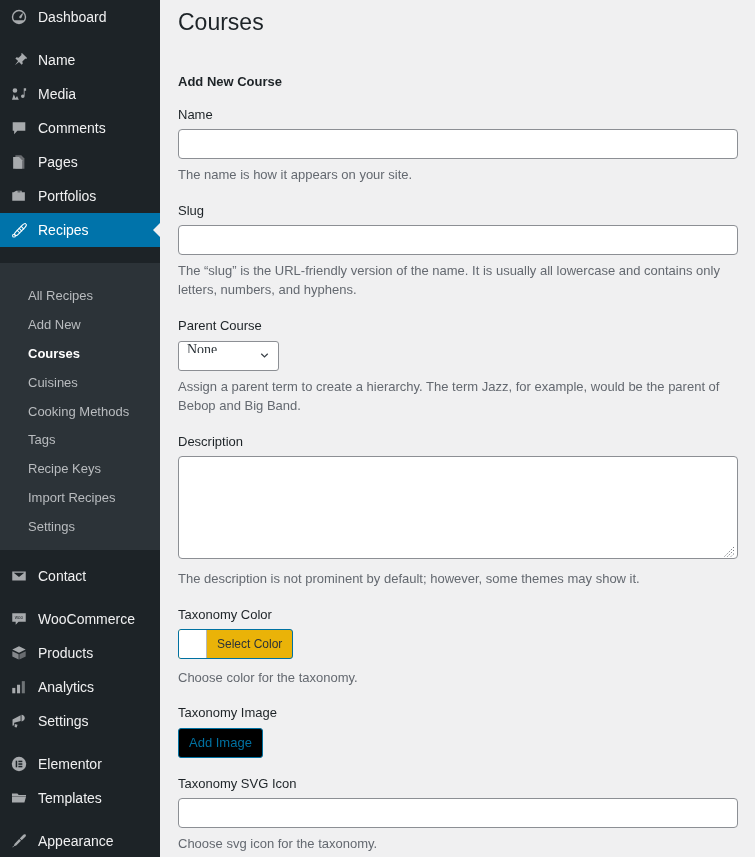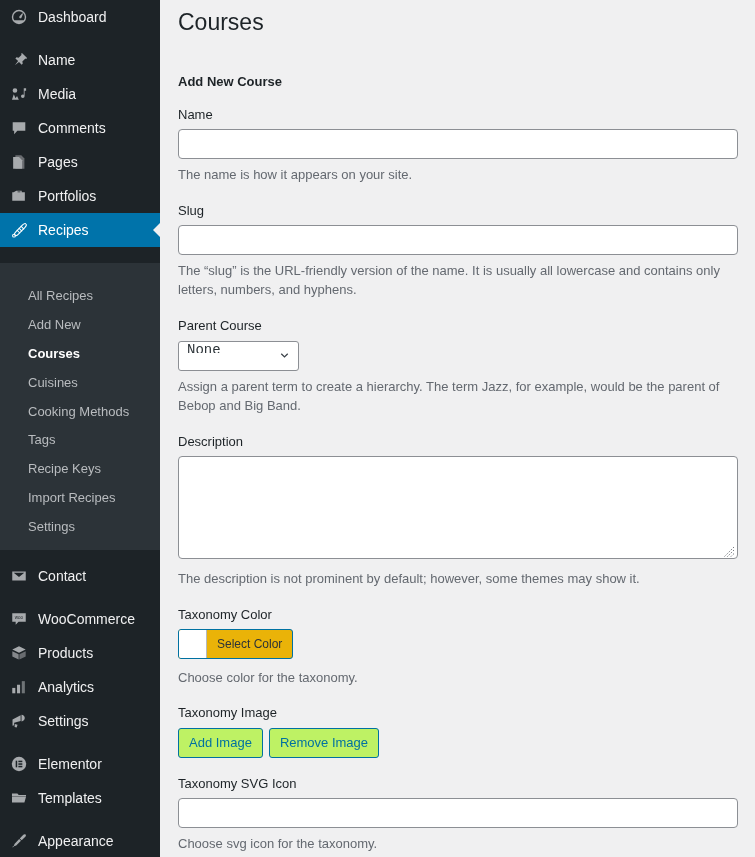--- a/index.html
+++ b/index.html
@@ -117,28 +117,28 @@
   .help {
     font-size: 13px;
     color: #646970;
     line-height: 1.5;
     margin: 6px 0 0 0;
     max-width: 545px;
   }
   .select-wrap { position: relative; display: inline-block; }
   .select-box {
     appearance: none; -webkit-appearance: none;
-    width: 121px; height: 30px;
+    width: 101px; height: 30px;
     border: 1px solid #8c8f94;
     border-radius: 3px;
     background: #fff;
     font-size: 14px;
     color: #2c3338;
     padding: 0 24px 17px 8px;
-    font-family: Liberation Mono, monospace;
+    font-family: Liberation Serif, serif;
     outline: none;
     cursor: pointer;
   }
   .select-arrow {
     position: absolute; right: 8px; top: 50%;
     transform: translateY(-50%);
     pointer-events: none;
     color: #3c434a;
     display: flex;
   }
@@ -187,21 +187,21 @@
     white-space: nowrap;
   }
 
   .btn-row { display: flex; gap: 6px; }
   .btn-secondary {
     display: inline-flex; align-items: center; justify-content: center;
     height: 30px;
     padding: 0 10px;
     border: 1px solid #0071a1;
     border-radius: 3px;
-    background: #bef264;
+    background: #000000;
     color: #0071a1;
     font-size: 13px;
     font-family: "Liberation Sans", sans-serif;
     cursor: pointer;
     white-space: nowrap;
   }
 </style>
 </head>
 <body>
 
@@ -447,21 +447,20 @@
         <span class="color-swatch"></span>
         <span class="color-label">Select Color</span>
       </span>
       <p class="help">Choose color for the taxonomy.</p>
     </div>
 
     <div class="field">
       <label class="field-label">Taxonomy Image</label>
       <span class="btn-row">
         <button class="btn-secondary">Add Image</button>
-        <button class="btn-secondary">Remove Image</button>
       </span>
     </div>
 
     <div class="field">
       <label class="field-label">Taxonomy SVG Icon</label>
       <input class="text-input" type="text" value="" style="">
       <p class="help">Choose svg icon for the taxonomy.</p>
     </div>
 
   </main>

